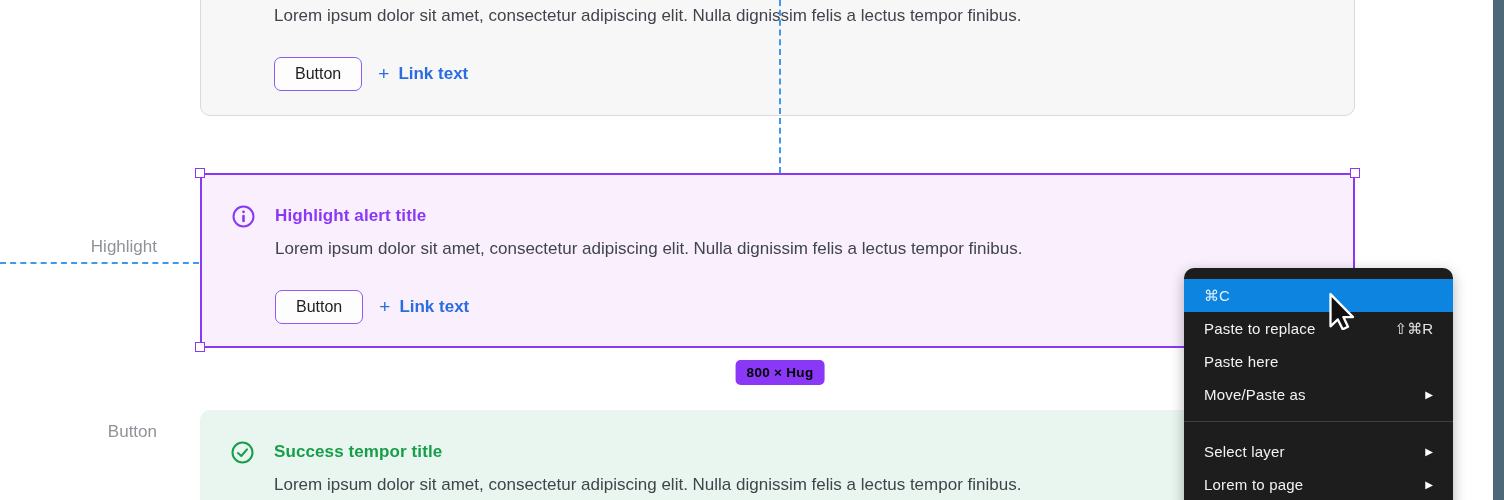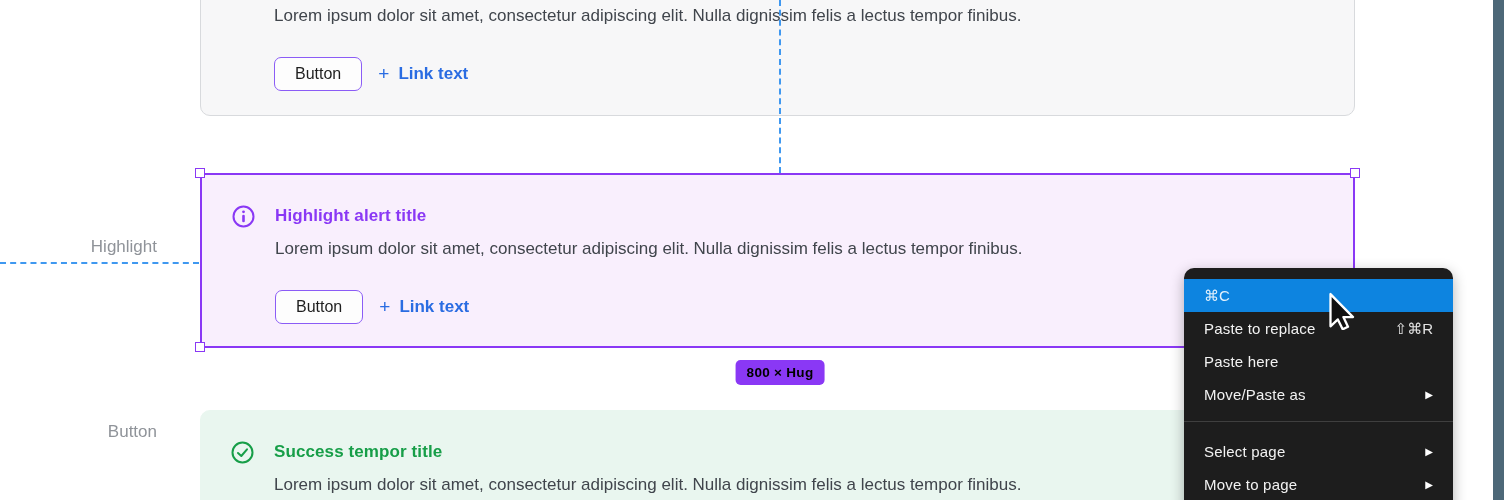--- a/index.html
+++ b/index.html
@@ -137,25 +137,25 @@
       <div class="menu-item">
         <span class="menu-label">Paste here</span>
         <span class="menu-right"></span>
       </div>
       <div class="menu-item">
         <span class="menu-label">Move/Paste as</span>
         <span class="menu-right submenu-arrow">▶</span>
       </div>
       <div class="menu-divider"></div>
       <div class="menu-item">
-        <span class="menu-label">Select page</span>
+        <span class="menu-label">Select layer</span>
         <span class="menu-right submenu-arrow">▶</span>
       </div>
       <div class="menu-item">
-        <span class="menu-label">Move to page</span>
+        <span class="menu-label">Lorem to page</span>
         <span class="menu-right submenu-arrow">▶</span>
       </div>
     </div>
 
   <span class="cursor">
     <svg width="26" height="38" viewBox="0 0 11 16.5">
       <path d="M0.5 0.9 L0.5 14.9 L3.7 11.9 L5.8 16.2 L8.1 15.1 L6.1 10.9 L10.3 10.9 Z" fill="#111" stroke="#fff" stroke-width="1" stroke-linejoin="round"></path>
     </svg>
   </span>
 

